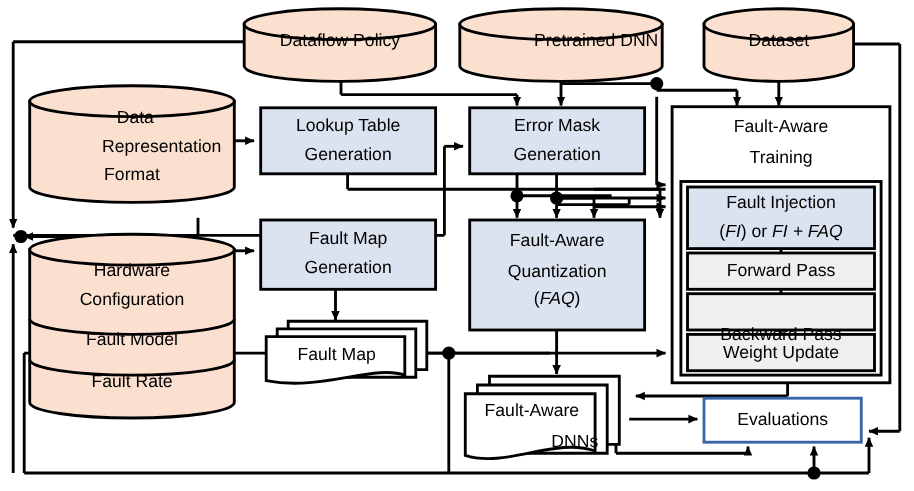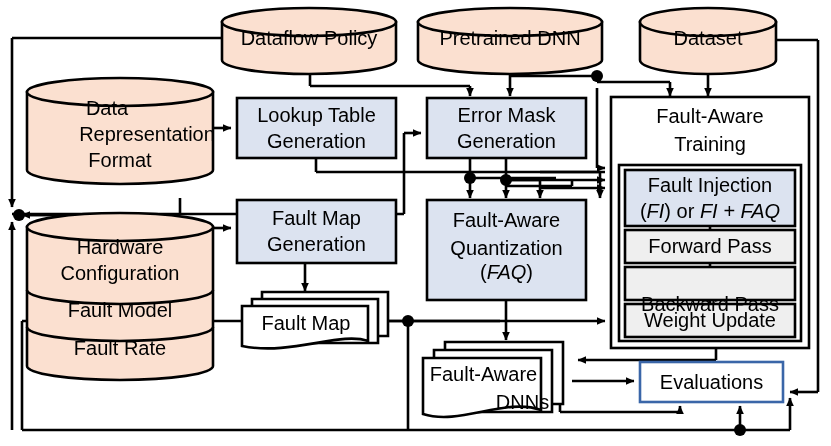--- a/index.html
+++ b/index.html
@@ -4,21 +4,21 @@
 <style>
   html,body{margin:0;padding:0;background:#ffffff;}
   body{font-family:"Liberation Sans",sans-serif;}
   #stage{position:relative;width:831px;height:446px;background:#fff;overflow:hidden;}
   svg{position:absolute;left:0;top:0;width:831px;height:446px;}
   .nodeLabel{
     position:absolute;display:flex;align-items:center;justify-content:center;
     text-align:center;line-height:1.12;color:#000;pointer-events:none;
     font-family:"Liberation Sans",sans-serif;
   }
-  .t20{font-size:20px;}
+  .t20{font-size:16px;}
   .it{font-style:italic;margin-top:12px;}
 </style>
 </head>
 <body>
 
 <div id="stage">
 
   <svg viewBox="0 0 831 446">
     <defs>
       <marker id="ah" markerWidth="9" markerHeight="9" refX="8.2" refY="4.5" orient="auto" markerUnits="userSpaceOnUse">
@@ -173,24 +173,24 @@
       <circle cx="19" cy="215" r="6"></circle>
       <circle cx="597" cy="76" r="6"></circle>
       <circle cx="470" cy="178" r="6"></circle>
       <circle cx="506" cy="180" r="6"></circle>
       <circle cx="408" cy="321" r="6"></circle>
       <circle cx="740" cy="430" r="6"></circle>
     </g>
   </svg>
 
   <div class="nodeLabel t20" style="left:222px;top:20px;width:174px;height:36px;">Dataflow Policy</div>
-  <div class="nodeLabel t20" style="left:418px;top:20px;width:184px;height:36px;">Pretrained DNN</div>
+  <div class="nodeLabel t20" style="left:418px;top:20px;width:184px;height:36px;padding-left:32px;">Pretrained DNN</div>
   <div class="nodeLabel t20" style="left:640px;top:20px;width:136px;height:36px;">Dataset</div>
 
-  <div class="nodeLabel t20" style="left:14px;top:95px;width:186px;height:26px;">Data</div>
+  <div class="nodeLabel t20" style="left:30px;top:95px;width:186px;height:26px;">Data</div>
   <div class="nodeLabel t20" style="left:27px;top:121px;width:186px;height:26px;padding-left:27px;">Representation</div>
   <div class="nodeLabel t20" style="left:27px;top:147px;width:186px;height:26px;">Format</div>
 
   <div class="nodeLabel t20" style="left:27px;top:234px;width:186px;height:26px;">Hardware</div>
   <div class="nodeLabel t20" style="left:27px;top:260px;width:186px;height:26px;">Configuration</div>
   <div class="nodeLabel t20" style="left:27px;top:296px;width:186px;height:28px;">Fault Model</div>
   <div class="nodeLabel t20" style="left:27px;top:334px;width:186px;height:28px;">Fault Rate</div>
 
   <div class="nodeLabel t20" style="left:237px;top:101px;width:159px;height:28px;">Lookup Table</div>
   <div class="nodeLabel t20" style="left:237px;top:127px;width:159px;height:28px;">Generation</div>

